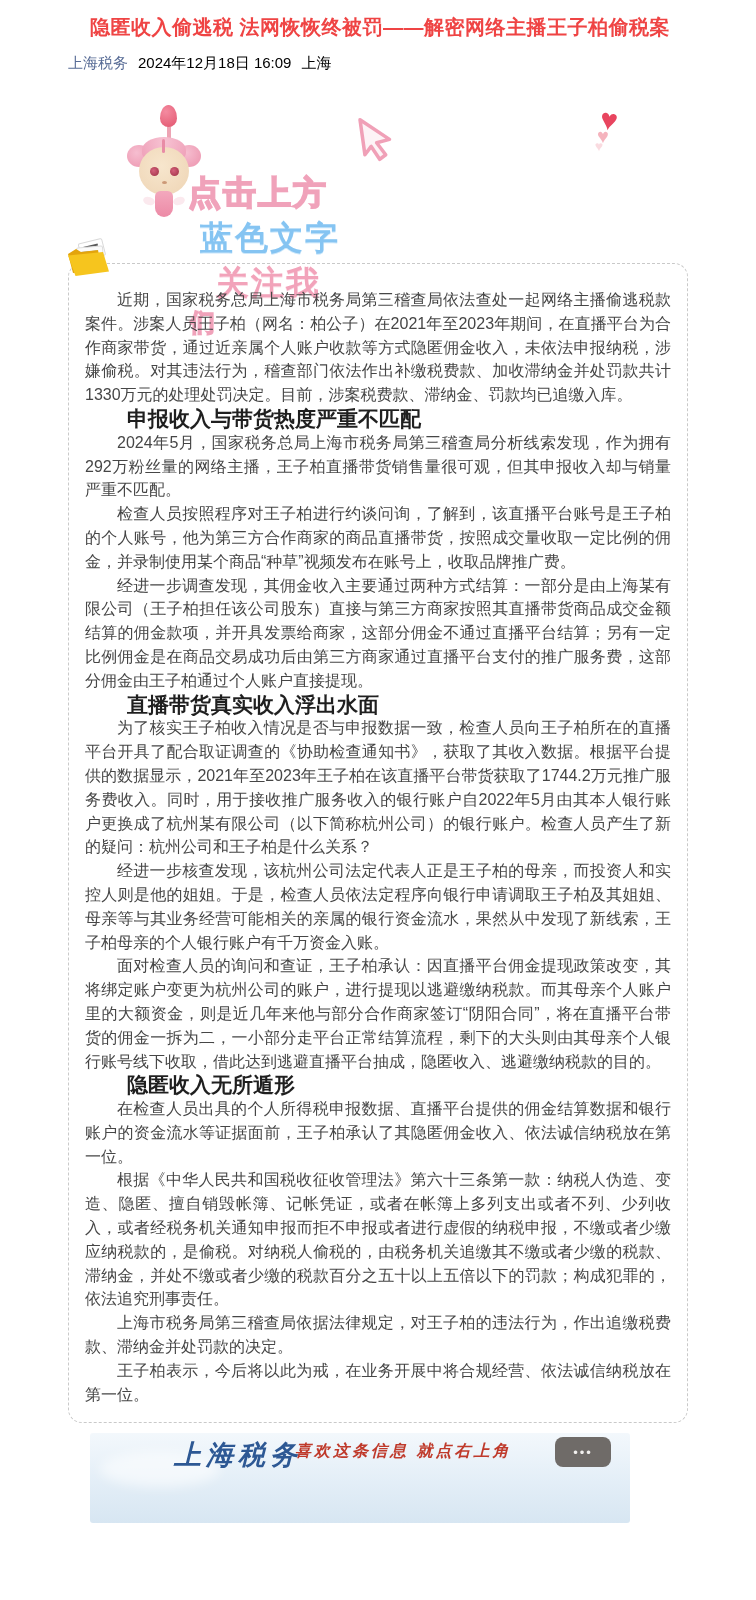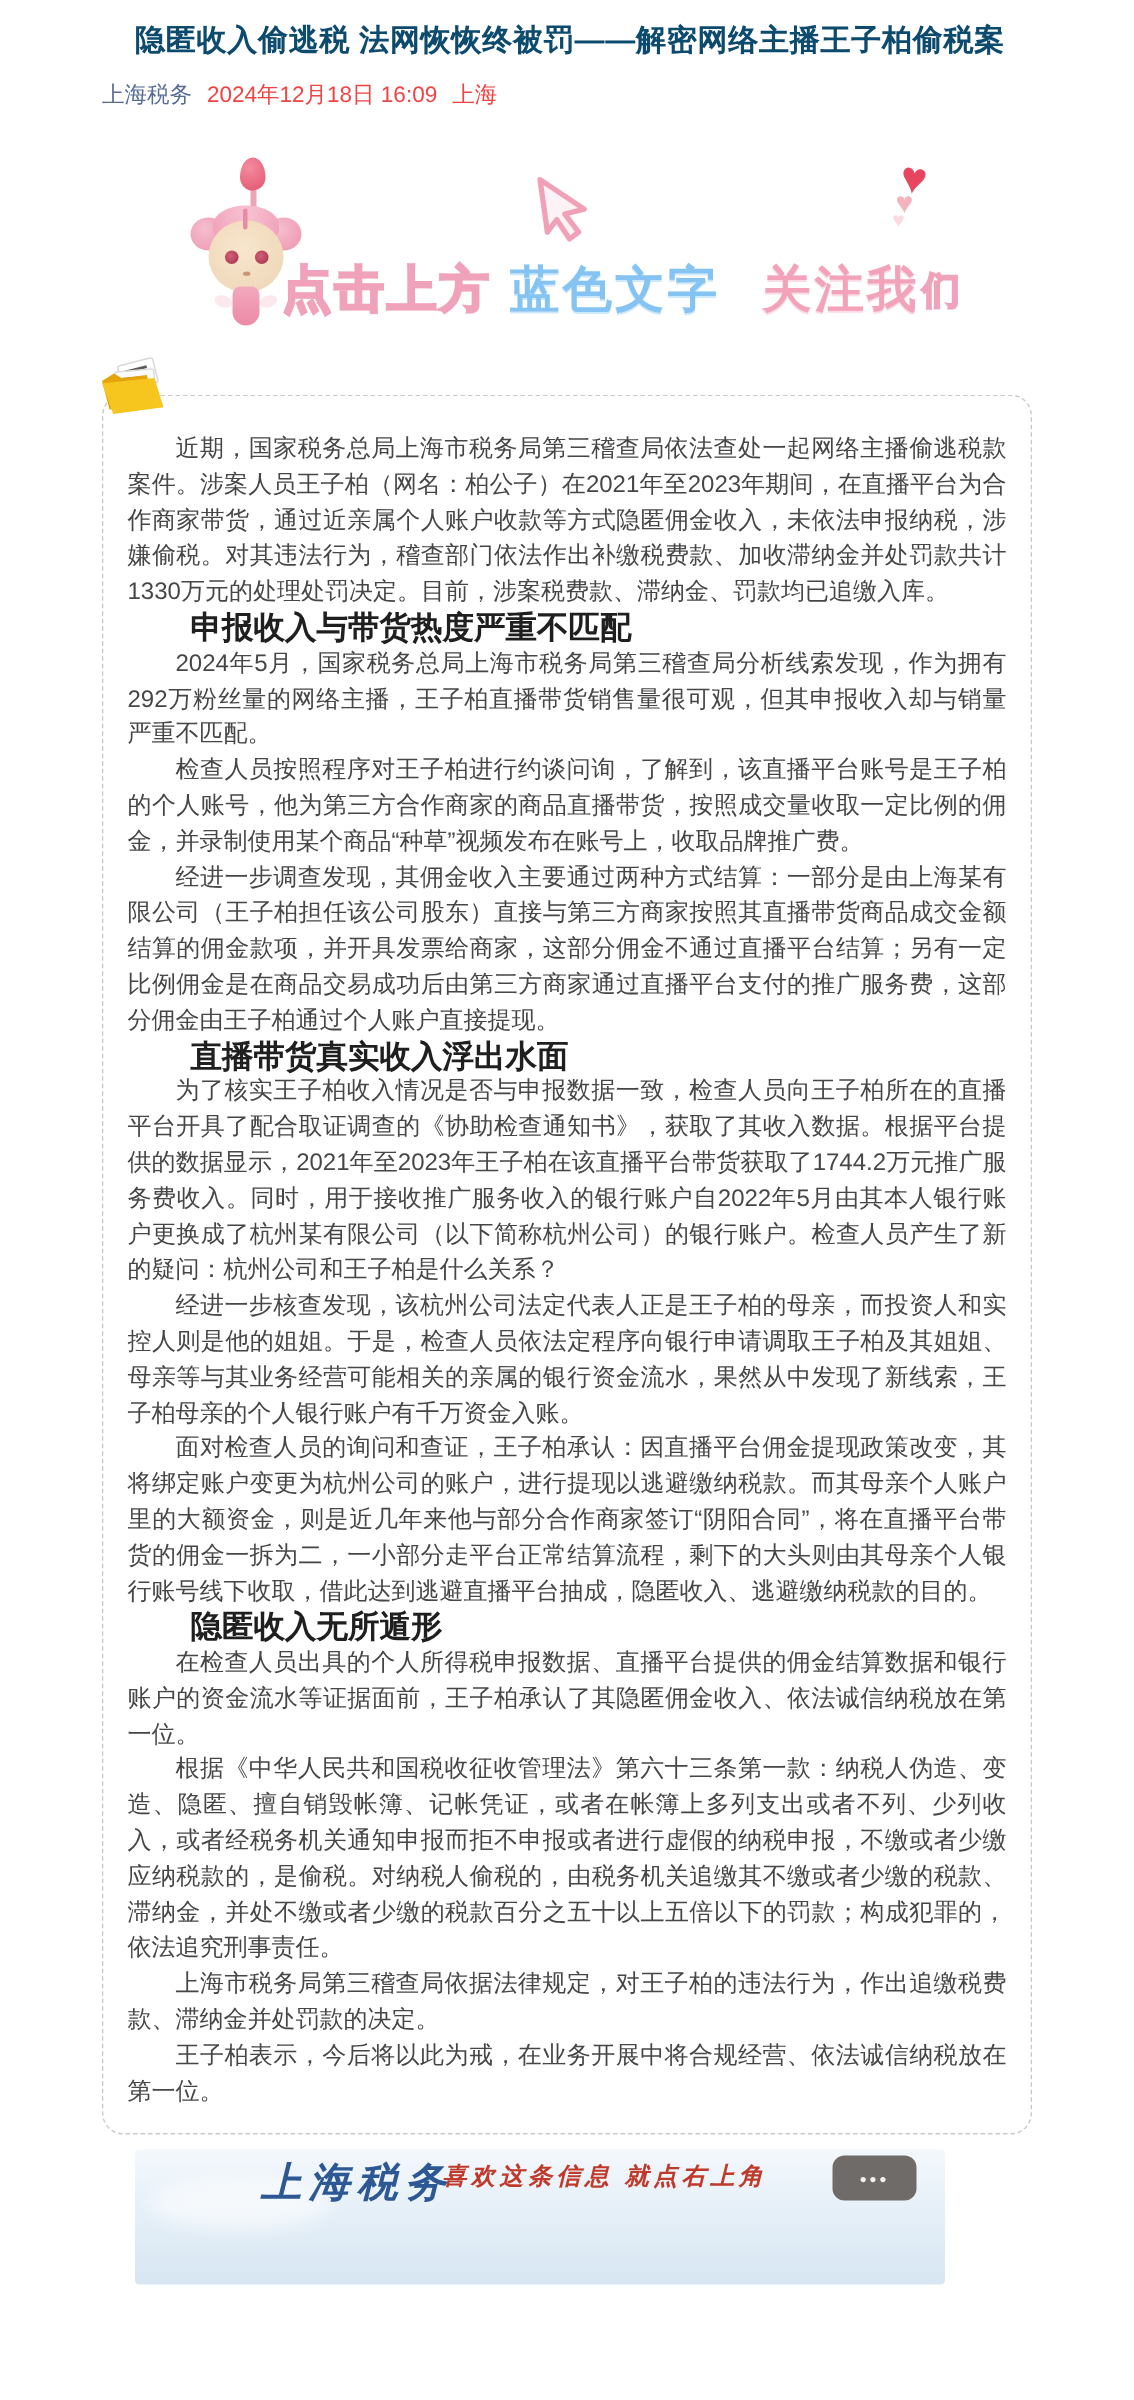--- a/index.html
+++ b/index.html
@@ -1,43 +1,43 @@
 <!DOCTYPE html>
 <html lang="zh"><head>
 <meta charset="utf-8">
 <style>
   * { margin:0; padding:0; box-sizing:border-box; }
   html,body { width:756px; height:1600px; overflow:hidden; background:#ffffff; }
   body { font-family:"Liberation Sans","DejaVu Sans",sans-serif; }
   .page { width:756px; height:1600px; padding:13px 68px 0 68px; position:relative; }
 
   
-  .title { font-size:20px; font-weight:700; color:#0c4a6e; line-height:1.45; letter-spacing:0.5px;padding-left:22px; }
+  .title { font-size:20px; font-weight:700; color:#ef4444; line-height:1.45; letter-spacing:0.5px;padding-left:22px; }
   .byline { margin-top:12px; font-size:15px; display:flex; align-items:center; gap:10px; }
   .author { color:#576b95; cursor:pointer; }
-  .date, .location { color:#ef4444; }
+  .date, .location { color:#000000; }
 
   
   .banner { position:relative; height:145px; margin-top:28px; }
   .doll { position:absolute; left:58px; top:4px; width:76px; height:120px; }
   .doll .balloon { position:absolute; left:34px; top:0; width:17px; height:22px; background:radial-gradient(circle at 35% 30%, #f48ba0, #e2556e); border-radius:50% 50% 50% 50%/60% 60% 40% 40%; }
   .doll .balloon-tip { position:absolute; left:41px; top:20px; width:4px; height:16px; background:#eda4b4; border-radius:2px; }
   .doll .bun { position:absolute; top:40px; width:24px; height:22px; background:radial-gradient(circle at 40% 35%, #f6bed0, #ec93ad); border-radius:50%; }
   .doll .bun.l { left:1px; } .doll .bun.r { right:1px; }
   .doll .hair { position:absolute; left:16px; top:32px; width:44px; height:26px; background:radial-gradient(circle at 50% 20%, #f7c3d3, #ee9cb5); border-radius:50% 50% 40% 40%; }
   .doll .face { position:absolute; left:13px; top:42px; width:50px; height:48px; background:radial-gradient(circle at 45% 40%, #f7e6cd, #eed4b4); border-radius:50%; }
   .doll .part { position:absolute; left:36px; top:34px; width:3px; height:14px; background:#e88ca6; border-radius:2px; }
   .doll .eye { position:absolute; top:62px; width:9px; height:9px; background:radial-gradient(circle at 40% 40%, #d4607a, #9c2f44); border-radius:50%; }
   .doll .eye.l { left:24px; } .doll .eye.r { left:44px; }
   .doll .mouth { position:absolute; left:36px; top:76px; width:5px; height:3px; background:#c97; border-radius:50%; }
   .doll .body-bib { position:absolute; left:29px; top:86px; width:18px; height:26px; background:linear-gradient(#f3a8bd,#ec8aa6); border-radius:6px 6px 10px 10px; }
   .doll .wing { position:absolute; top:92px; width:12px; height:8px; background:#fbe9ee; border-radius:50%; }
   .doll .wing.l { left:17px; transform:rotate(18deg);} .doll .wing.r { left:47px; transform:rotate(-18deg);}
 
-  .banner-textrow { position:absolute; left:120px; top:70px; display:flex; align-items:center; white-space:nowrap; }
+  .banner-textrow { position:absolute; left:120px; top:70px; display:flex; align-items:flex-start; white-space:nowrap;flex-direction:column; }
   .bt { font-weight:700; font-size:33px; letter-spacing:2px; }
   .bt-pink-outline { color:#fdeff4; -webkit-text-stroke:1.6px #f0a2ba; text-shadow:0 0 1px #f0a2ba; }
   .bt-blue { color:#85c4f2; margin-left:12px; text-shadow:0 1px 0 #cde8fb; }
   .bt-pink { color:#f2a3ba; margin-left:28px; text-shadow:0 1px 0 #fbdce6; }
   .bt-small { font-size:25px; color:#fdeff4; -webkit-text-stroke:1.4px #f0a2ba; margin-left:2px; padding-bottom:0; }
   .cursor-wrap { position:absolute; left:285px; top:14px; width:46px; height:50px; }
   .heart-wrap { position:absolute; left:520px; top:10px; width:42px; height:66px; text-align:center; line-height:0.62; }
   .heart-main { font-size:30px; color:#e8455f; display:block; transform:rotate(8deg); }
   .heart-t1 { font-size:20px; color:#f29aa8; display:block; opacity:.75; transform:translateX(-6px); }
   .heart-t2 { font-size:14px; color:#f8cdd4; display:block; opacity:.7; transform:translateX(-10px); }

